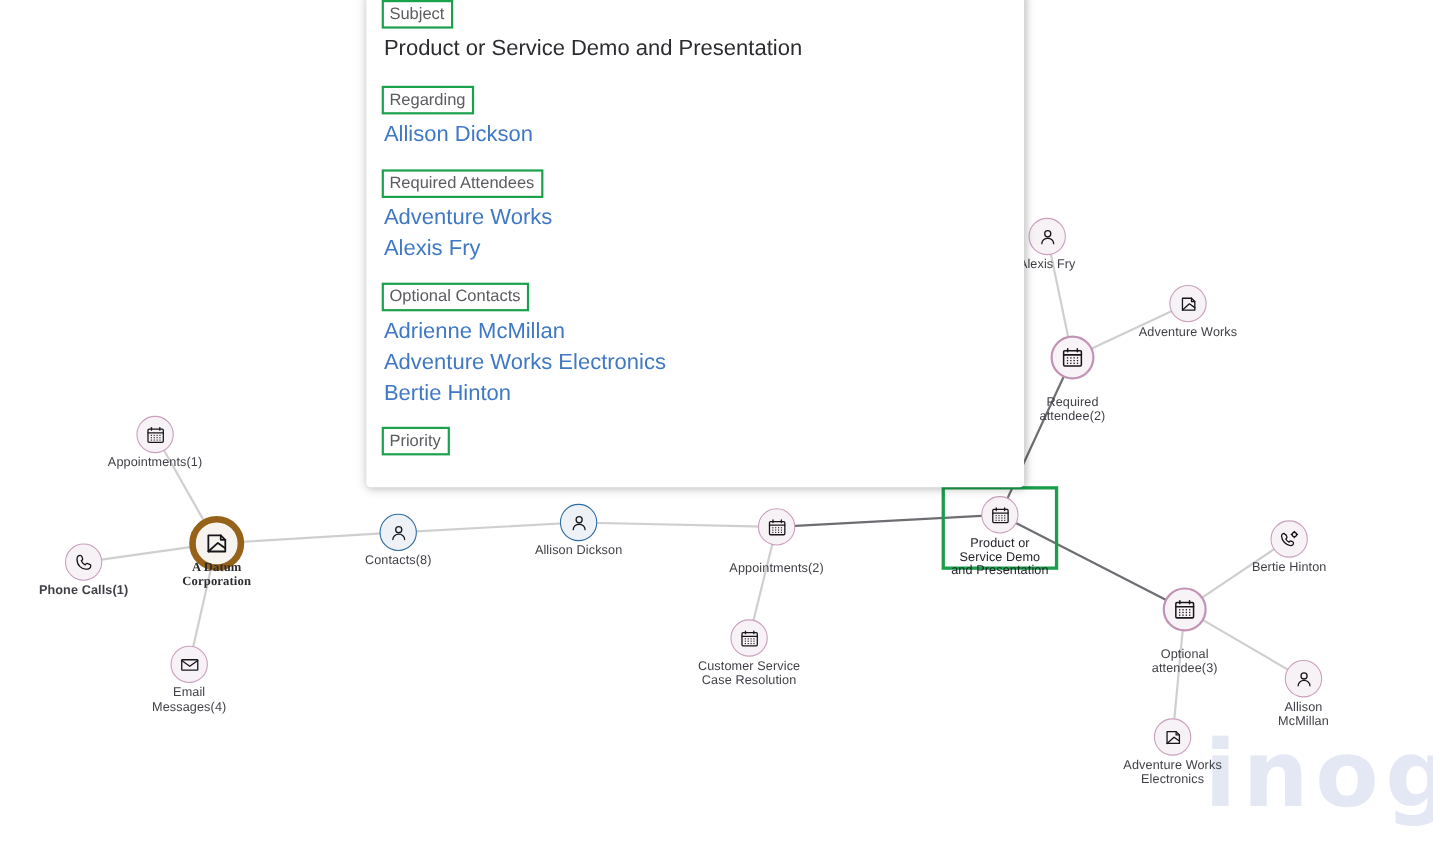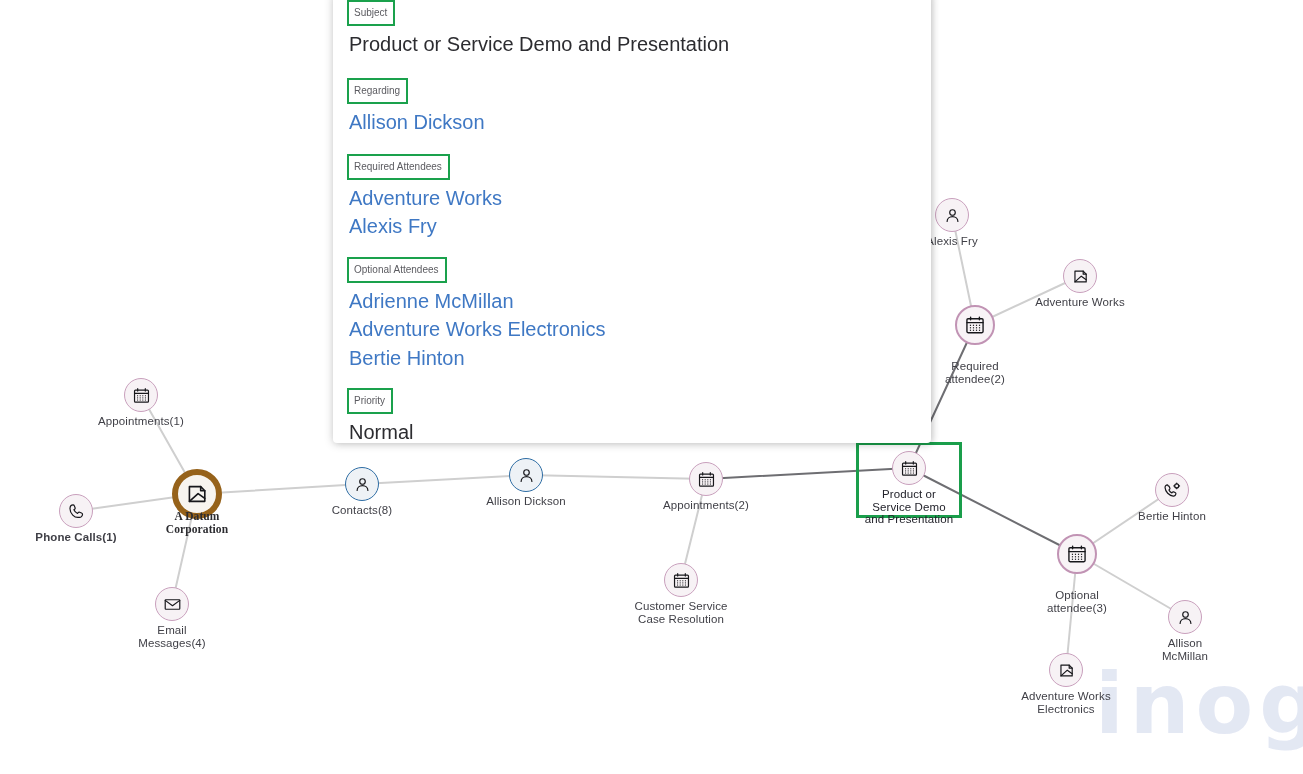--- a/index.html
+++ b/index.html
@@ -123,21 +123,21 @@
     border-bottom-left-radius: 4px;
     border-bottom-right-radius: 4px;
     box-shadow: 0 1px 10px rgba(0,0,0,.20), 2px 0 6px rgba(0,0,0,.10);
     box-sizing: border-box;
     padding: 6px 0 0 14px;
     overflow: hidden;
   }
   .fld { margin: 0; }
   .fld-label {
     display: inline-block;
-    font-size: 10px;
+    font-size: 15px;
     line-height: 17px;
     color: #5b5b60;
     border: 2.5px solid #1aa14c;
     padding: 2px 6px 3px 5px;
     box-sizing: border-box;
     white-space: nowrap;
   }
   .fld-value {
     font-size: 20px;
     line-height: 28px;
@@ -267,21 +267,21 @@
             <rect x="6.4" y="14.399999999999999" width="1.3" height="1.3" fill="#17171b" stroke="none"></rect>
             <rect x="9.7" y="14.399999999999999" width="1.3" height="1.3" fill="#17171b" stroke="none"></rect>
             <rect x="13" y="14.399999999999999" width="1.3" height="1.3" fill="#17171b" stroke="none"></rect>
             <rect x="16.299999999999997" y="14.399999999999999" width="1.3" height="1.3" fill="#17171b" stroke="none"></rect>
             <rect x="6.4" y="17.1" width="1.3" height="1.3" fill="#17171b" stroke="none"></rect>
             <rect x="9.7" y="17.1" width="1.3" height="1.3" fill="#17171b" stroke="none"></rect>
             <rect x="13" y="17.1" width="1.3" height="1.3" fill="#17171b" stroke="none"></rect>
             <rect x="16.299999999999997" y="17.1" width="1.3" height="1.3" fill="#17171b" stroke="none"></rect>
           </svg>
         </div>
-        <div class="caption" style="width: 130px;">Appointments(2)</div>
+        <div class="caption" style="width: 130px; margin-top: 12px;">Appointments(2)</div>
       </div>
       <div class="node sz-sm" style="left: 681px; top: 580px;">
         <div class="bubble">
           <svg width="19" height="19" viewBox="0 0 24 24" fill="none" stroke="#17171b" stroke-width="1.5" stroke-linecap="round" stroke-linejoin="round">
             <rect x="3.2" y="5.2" width="17.6" height="15.2" rx="1.2"></rect>
             <path d="M3.2 9.4 H20.8"></path>
             <path d="M7.2 3.4 V6.4"></path>
             <path d="M16.8 3.4 V6.4"></path>
             <rect x="6.4" y="11.7" width="1.3" height="1.3" fill="#17171b" stroke="none"></rect>
             <rect x="9.7" y="11.7" width="1.3" height="1.3" fill="#17171b" stroke="none"></rect>
@@ -447,28 +447,27 @@
 
     <div class="fld">
       <span class="fld-label">Required Attendees</span>
       <div class="fld-link">Adventure Works</div>
       <div class="fld-link">Alexis Fry</div>
     </div>
 
     <div class="gap-c"></div>
 
     <div class="fld">
-      <span class="fld-label">Optional Attendees</span>
+      <span class="fld-label">Optional Contacts</span>
       <div class="fld-link">Adrienne McMillan</div>
       <div class="fld-link">Adventure Works Electronics</div>
       <div class="fld-link">Bertie Hinton</div>
     </div>
 
     <div class="gap-c"></div>
 
     <div class="fld">
       <span class="fld-label">Priority</span>
-      <div class="fld-value">Normal</div>
     </div>
 
   </div>
 
 </div>
 
 </body></html>

